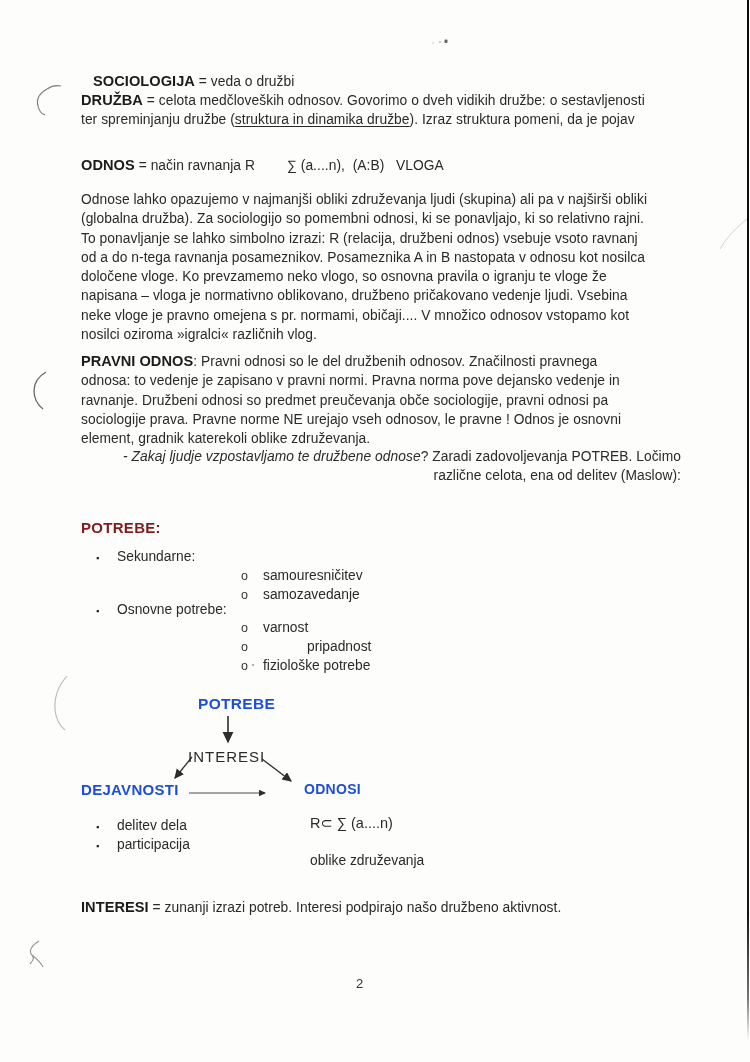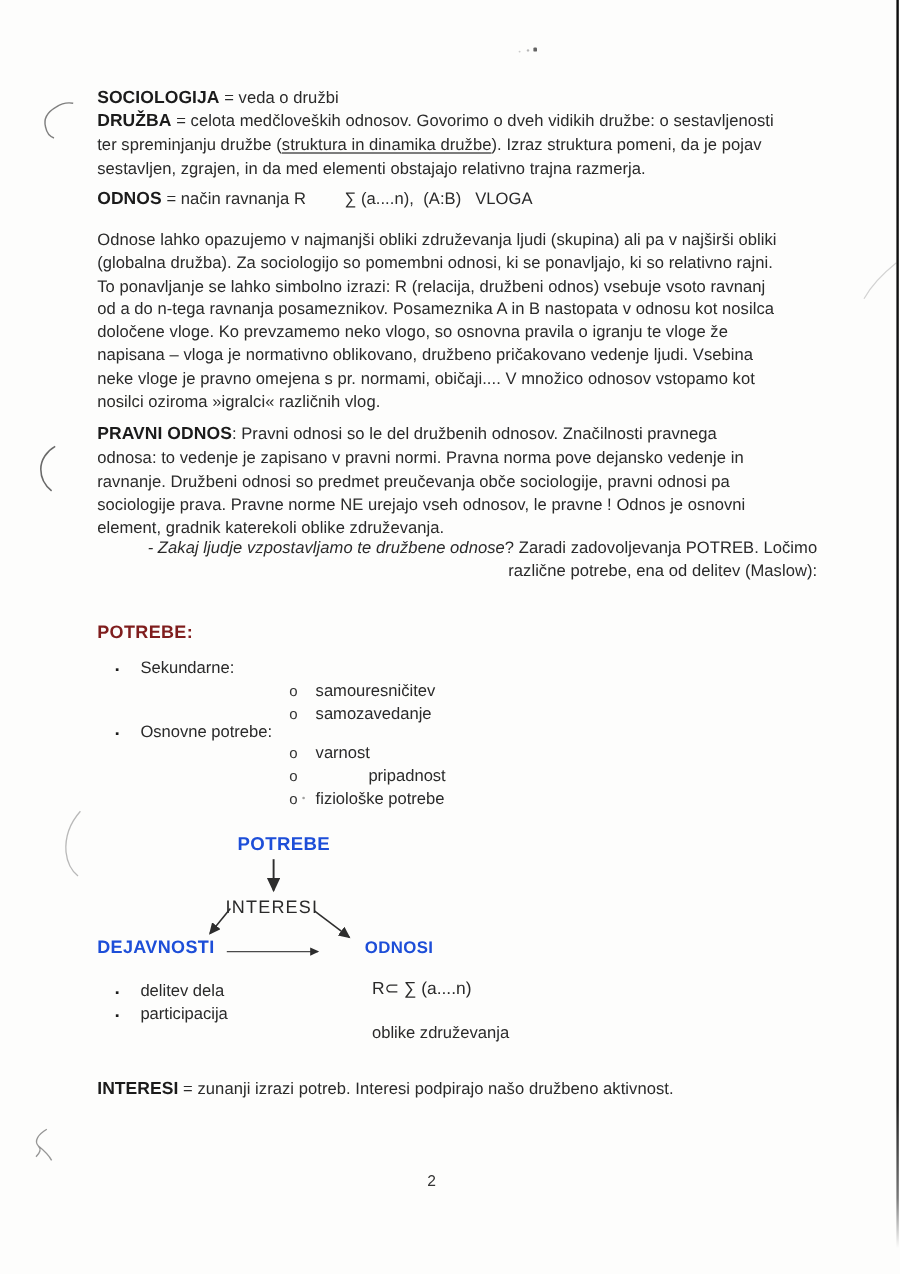--- a/index.html
+++ b/index.html
@@ -24,41 +24,41 @@
   .edge-line {
     position:absolute; left:747px; top:0; width:2.2px; height:1040px;
     background:linear-gradient(to bottom, #0c0c0c 0%, #161616 88%, #777 96%, rgba(150,150,150,0) 100%);
   }
 </style>
 </head>
 <body>
 
 <div class="page">
 
-  <p class="abs para" style="top:72px;"><b class="term">SOCIOLOGIJA</b><span> = veda o družbi</span></p>
+  <p class="abs para" style="top:72px;margin-left:12px;"><b class="term">SOCIOLOGIJA</b><span> = veda o družbi</span></p>
 
-  <p class="abs para" style="top:91px;"><b class="term">DRUŽBA</b><span> = celota medčloveških odnosov. Govorimo o dveh vidikih družbe: o sestavljenosti</span><br><span>ter spreminjanju družbe (</span><u>struktura in dinamika družbe</u><span>). Izraz struktura pomeni, da je pojav</span><br><span>sestavljen, zgrajen, in da med elementi obstajajo relativno trajna razmerja.</span></p>
+  <p class="abs para" style="top:91px;"><b class="term">DRUŽBA</b><span> = celota medčloveških odnosov. Govorimo o dveh vidikih družbe: o sestavljenosti</span><br><span>ter spreminjanju družbe (</span><u>struktura in dinamika družbe</u><span>). Izraz struktura pomeni, da je pojav</span><br></p>
 
   <p class="abs para" style="top:156px;"><b class="term">ODNOS</b><span> = način ravnanja  R</span><span class="pre" style="margin-left:32px;">∑ (a....n),  (A:B)   VLOGA</span></p>
 
   <p class="abs para" style="top:190px;"><span class="ml">Odnose lahko opazujemo v najmanjši obliki združevanja ljudi (skupina) ali pa v najširši obliki
 (globalna družba). Za sociologijo so pomembni odnosi, ki se ponavljajo, ki so relativno rajni.
 To ponavljanje se lahko simbolno izrazi: R (relacija, družbeni odnos) vsebuje vsoto ravnanj
 od a do n-tega ravnanja posameznikov. Posameznika A in B nastopata v odnosu kot nosilca
 določene vloge. Ko prevzamemo neko vlogo, so osnovna pravila o igranju te vloge že
 napisana – vloga je normativno oblikovano, družbeno pričakovano vedenje ljudi. Vsebina
 neke vloge je pravno omejena s pr. normami, običaji.... V množico odnosov vstopamo kot
 nosilci oziroma »igralci« različnih vlog.</span></p>
 
   <p class="abs para" style="top:352px;"><b class="term">PRAVNI ODNOS</b><span>: Pravni odnosi so le del družbenih odnosov. Značilnosti pravnega</span><br><span class="ml">odnosa: to vedenje je zapisano v pravni normi. Pravna norma pove dejansko vedenje in
 ravnanje. Družbeni odnosi so predmet preučevanja obče sociologije, pravni odnosi pa
 sociologije prava. Pravne norme NE urejajo vseh odnosov, le pravne ! Odnos je osnovni
 element, gradnik katerekoli oblike združevanja.</span></p>
 
-  <p class="abs para" style="top:447px;text-align:right;"><i>- Zakaj ljudje vzpostavljamo te družbene odnose</i><span>? Zaradi zadovoljevanja POTREB. Ločimo</span><br><span>različne potrebe, ena od delitev (Maslow):</span></p>
+  <p class="abs para" style="top:447px;text-align:right;"><i>- Zakaj ljudje vzpostavljamo te družbene odnose</i><span>? Zaradi zadovoljevanja POTREB. Ločimo</span><br><span>različne celota, ena od delitev (Maslow):</span></p>
 
   <p class="abs" style="left:81px; top:519px; font-weight:700; font-size:15px; color:#7f1d1d; letter-spacing:.3px;">POTREBE:</p>
 
   <span class="bullet-sq" style="left:96px; top:553px;">▪</span>
   <span class="row" style="left:117px; top:549px;">Sekundarne:</span>
 
   <span class="bullet-ci" style="left:241px; top:569px;">o</span>
   <span class="row" style="left:263px; top:568px;">samouresničitev</span>
 
   <span class="bullet-ci" style="left:241px; top:588px;">o</span>

